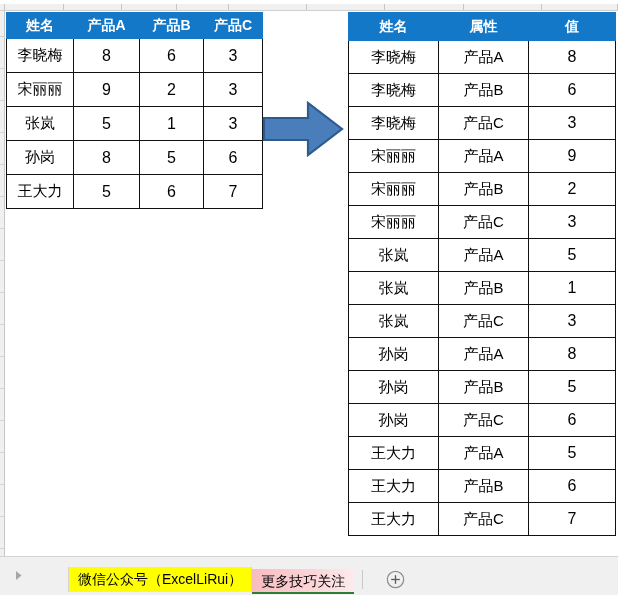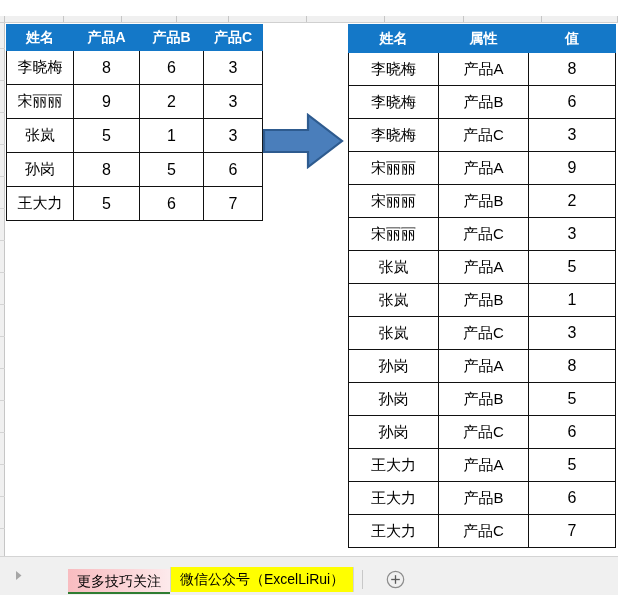--- a/index.html
+++ b/index.html
@@ -11,21 +11,21 @@
     height: 595px;
     background: #ffffff;
     font-family: "Liberation Sans", "DejaVu Sans", sans-serif;
     overflow: hidden;
     position: relative;
   }
 
   
   #sheet-canvas {
     position: absolute;
-    left: 0; top: 16px;
+    left: 0; top: 4px;
     width: 618px;
     height: 556px;
     background: #ffffff;
     overflow: hidden;
   }
 
   
   .col-header-strip {
     position: absolute;
     left: 0; top: 0;
@@ -360,23 +360,23 @@
 </div>
 
 <div id="sheet-tab-bar">
   <div id="tab-nav-arrows">
     <svg width="9" height="11" viewBox="0 0 9 11" xmlns="http://www.w3.org/2000/svg">
       <polygon points="2,1 7.5,5.5 2,10" fill="#a6a6a6"></polygon>
     </svg>
   </div>
   <div class="tab-spacer-left"></div>
 
+  <div class="sheet-tab" id="sheet-tab-1">微信公众号（ExcelLiRui）</div>
+
   <div class="sheet-tab" id="sheet-tab-0">更多技巧关注</div>
-
-  <div class="sheet-tab" id="sheet-tab-1">微信公众号（ExcelLiRui）</div>
 
   <div class="tab-divider"></div>
 
   <div id="add-sheet-button">
     <svg width="19" height="19" viewBox="0 0 19 19" xmlns="http://www.w3.org/2000/svg">
       <circle cx="9.5" cy="9.5" r="8.2" fill="none" stroke="#8c8c8c" stroke-width="1.2"></circle>
       <line x1="9.5" y1="5.2" x2="9.5" y2="13.8" stroke="#5a5a5a" stroke-width="1.3"></line>
       <line x1="5.2" y1="9.5" x2="13.8" y2="9.5" stroke="#5a5a5a" stroke-width="1.3"></line>
     </svg>
   </div>

